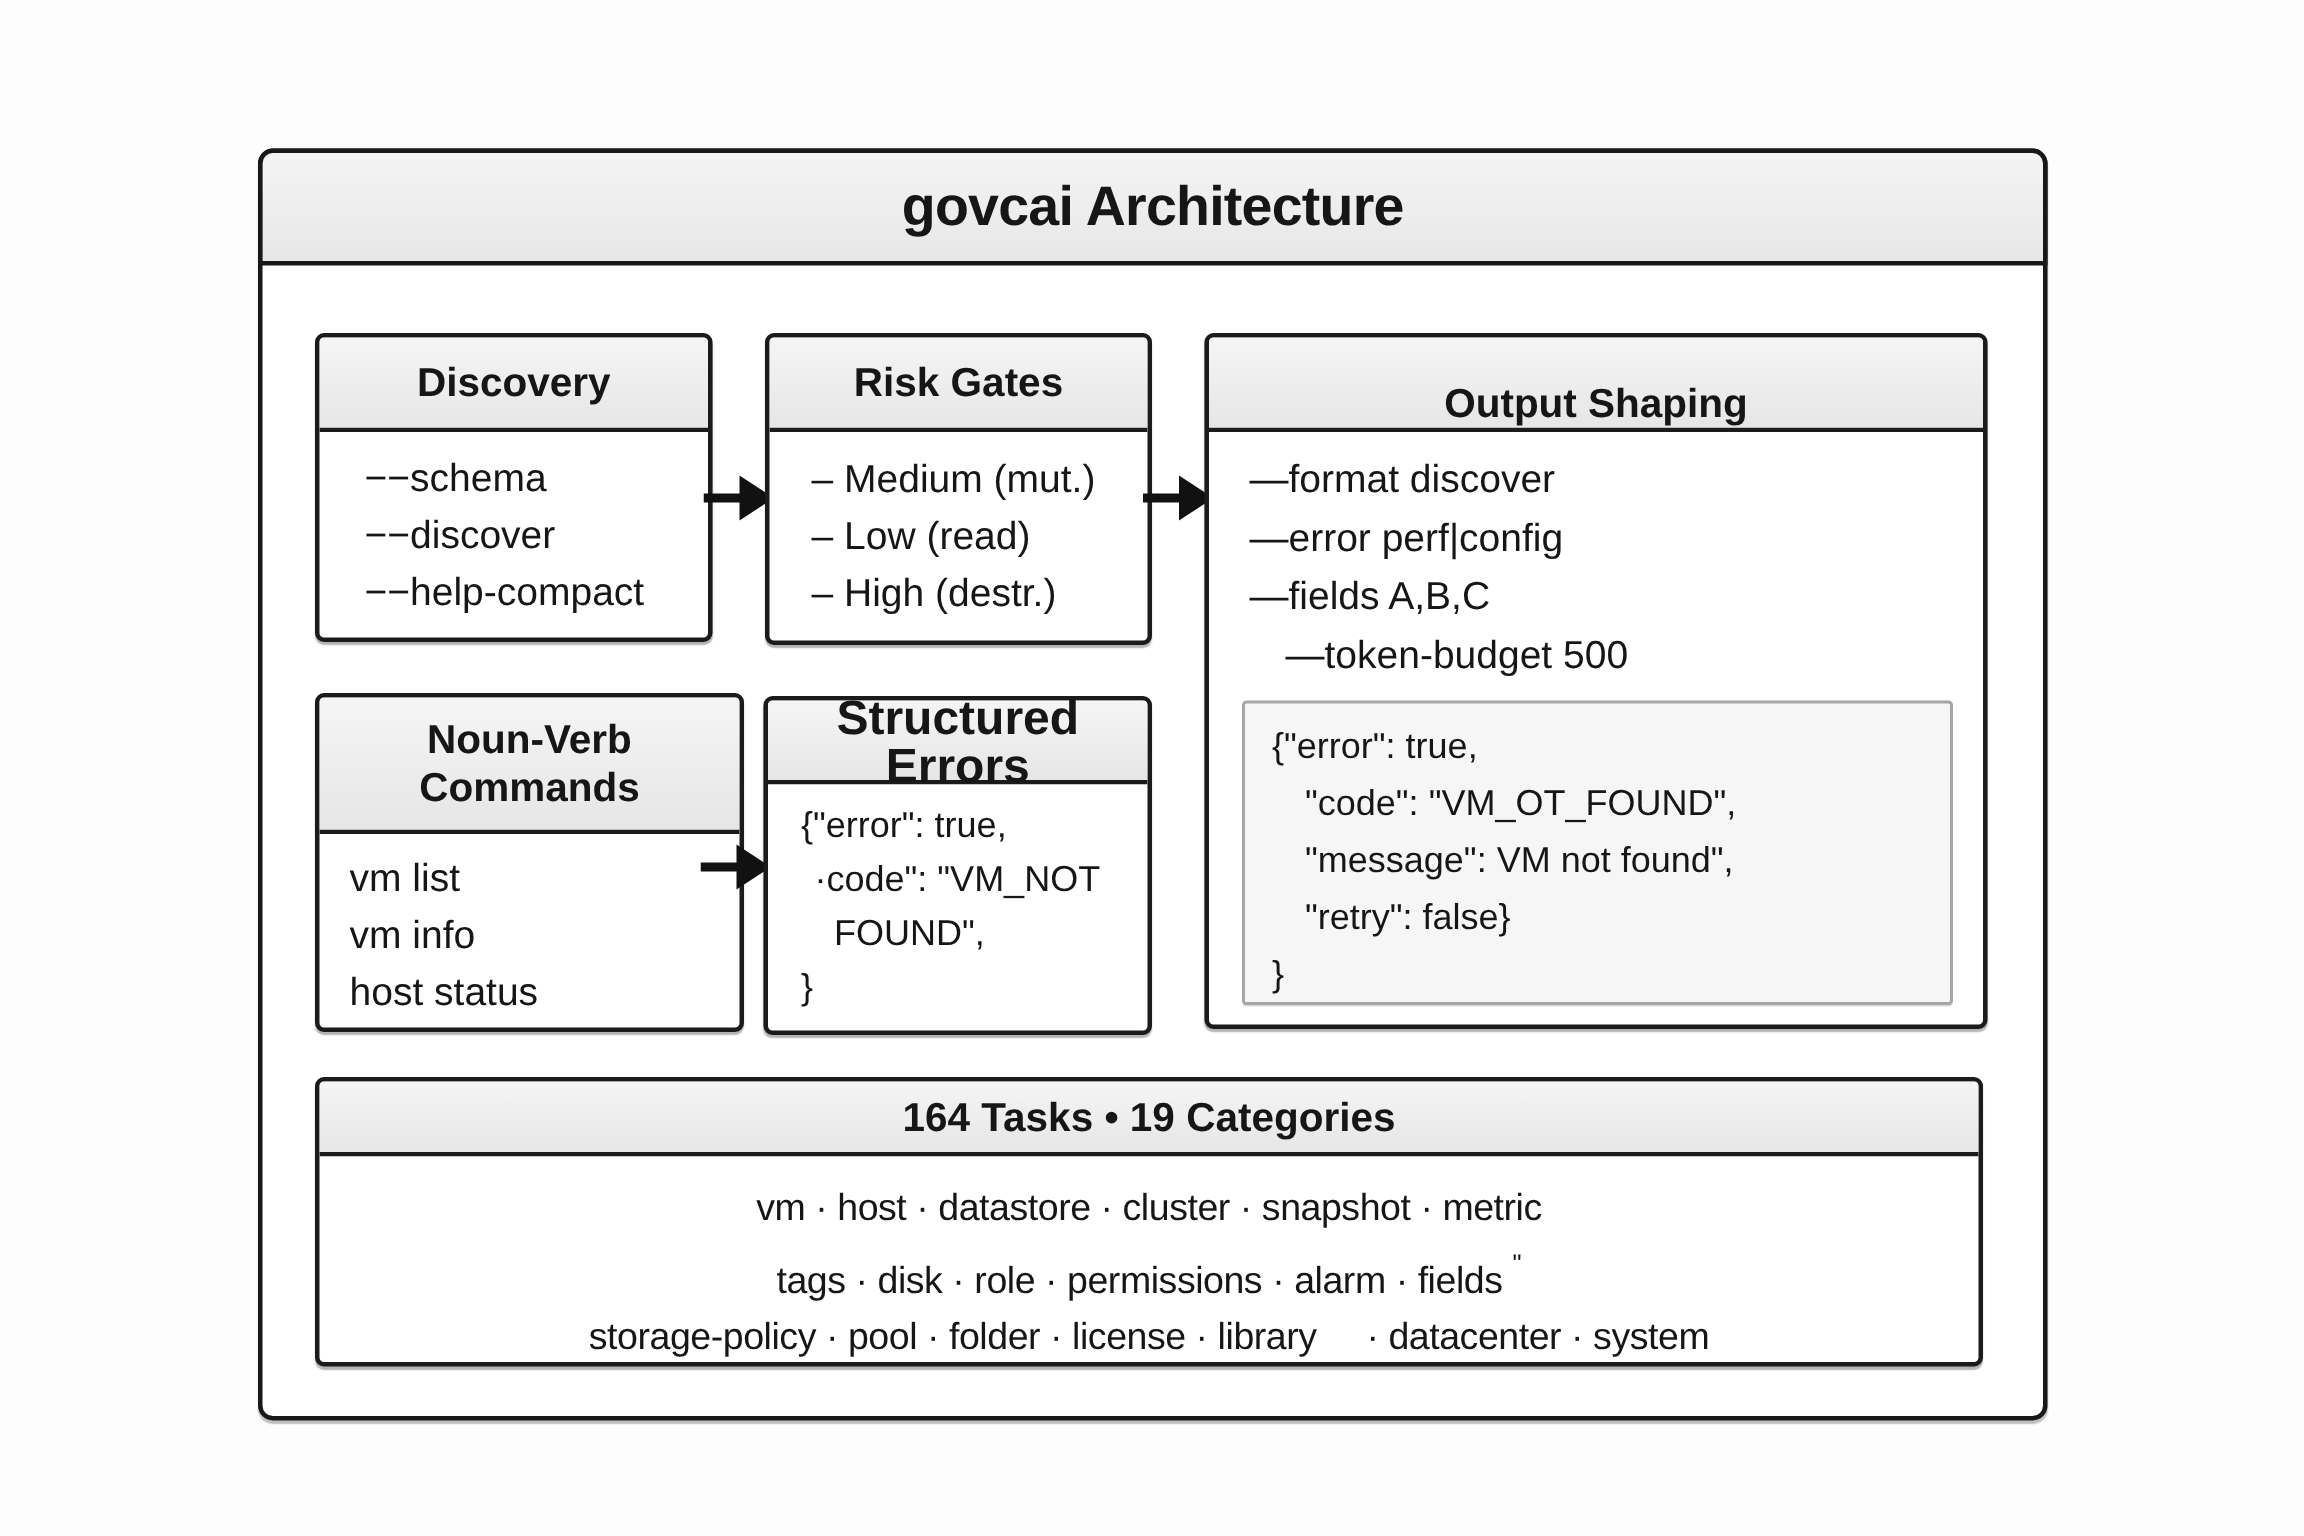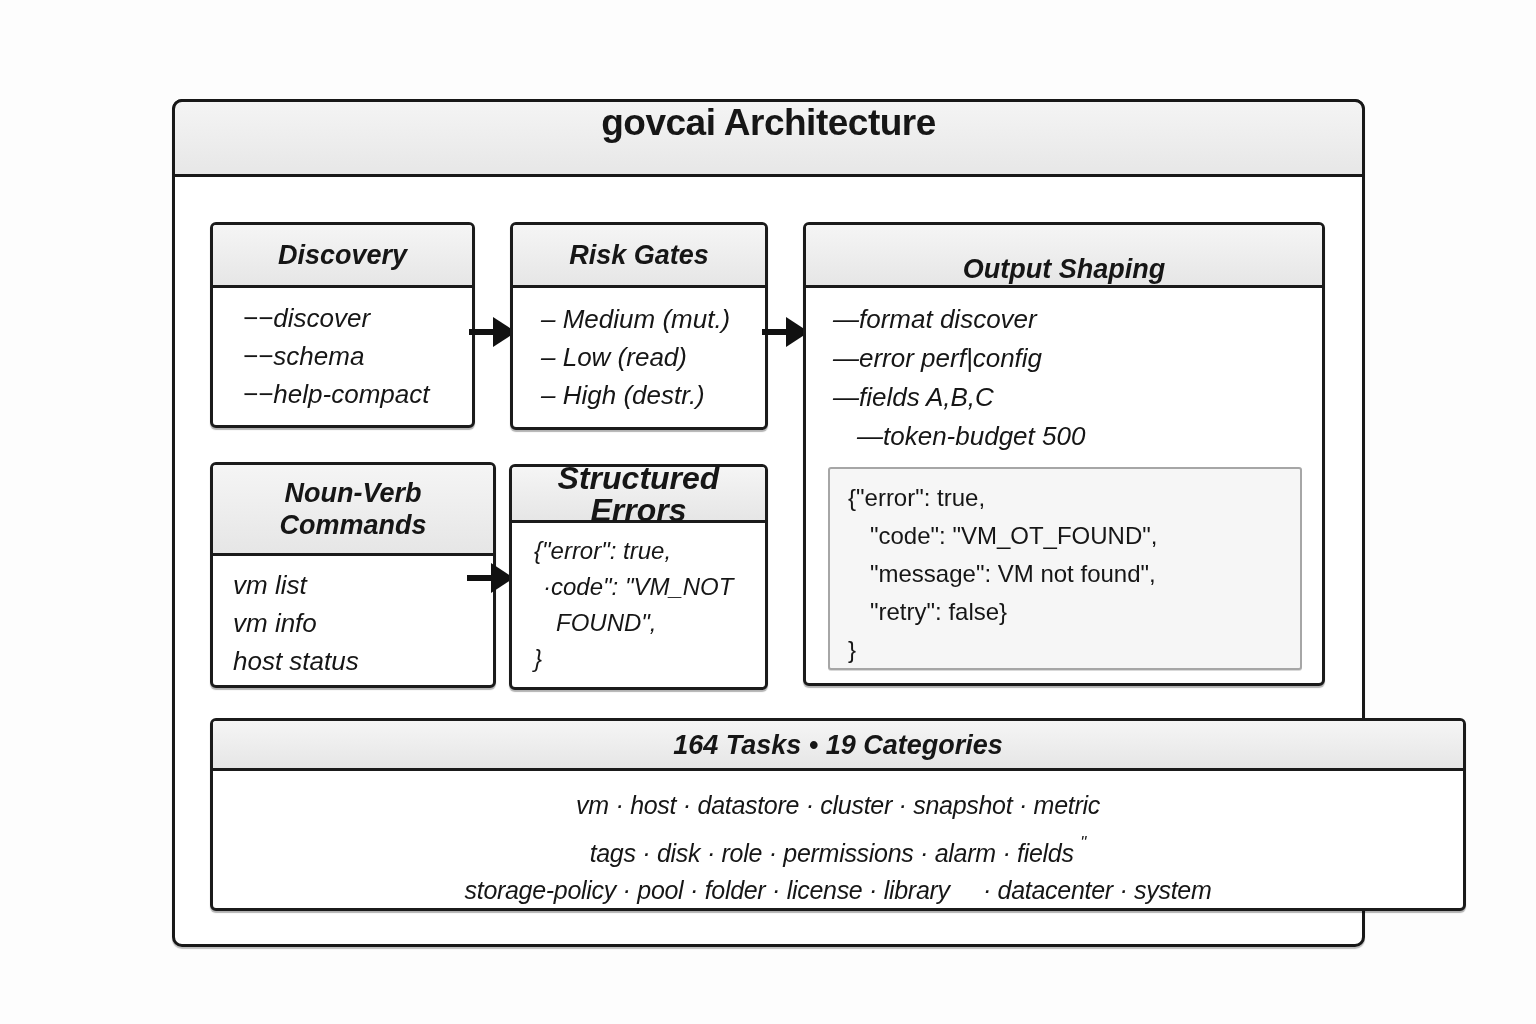--- a/index.html
+++ b/index.html
@@ -17,32 +17,31 @@
   .frame {
     left:172px; top:99px; width:1193px; height:848px;
     border:3px solid #181818; border-radius:10px;
     background:#ffffff;
     box-shadow:0 2px 1px rgba(0,0,0,0.25);
   }
   .frame-titlebar {
     left:172px; top:99px; width:1193px; height:78px;
     border:3px solid #181818; border-radius:10px 10px 0 0;
     background:linear-gradient(180deg,#f4f4f4,#e7e7e7);
-    display:flex; justify-content:center;
+    display:flex; align-items:center; justify-content:center;
   }
   .frame-title {
     font-size:37px; font-weight:bold; letter-spacing:-0.5px;
   }
 
   
   .box {
     border:3px solid #1b1b1b; border-radius:6px;
     background:#ffffff;
     box-shadow:0 2px 1px rgba(0,0,0,0.3);
-    font-style:italic;
   }
   .box-header {
     border-bottom:3px solid #1b1b1b;
     background:linear-gradient(180deg,#f5f5f5,#e6e6e6);
     display:flex; align-items:center; justify-content:center;
     text-align:center;
     font-weight:bold;
     border-radius:3px 3px 0 0;
   }
   .box-header span { font-size:27px; line-height:32px; }
@@ -80,22 +79,22 @@
 <div class="abs frame"></div>
 <div class="abs frame-titlebar">
   <span class="frame-title">govcai Architecture</span>
 </div>
 
 <div class="abs box" style="left:210px; top:222px; width:265px; height:206px;">
   <div class="box-header" style="height:63px;">
     <span>Discovery</span>
   </div>
   <div class="box-body" style="padding:11px 0 0 30px;">
+    <div class="item">−−schema</div>
     <div class="item">−−discover</div>
-    <div class="item">−−schema</div>
     <div class="item">−−help-compact</div>
   </div>
 </div>
 
 <div class="abs arrow" style="left:469px; top:315px;">
   <svg width="47" height="34" viewBox="0 0 47 34">
     <rect x="0" y="14" width="26" height="6" fill="#111"></rect>
     <polygon points="24,2 47,17 24,32" fill="#111"></polygon>
   </svg>
 </div>
@@ -161,21 +160,21 @@
     <span style="font-size:32px;">Structured Errors</span>
   </div>
   <div class="box-body" style="padding:10px 0 0 22px;">
     <div class="code-line">{"error": true,</div>
     <div class="code-line indent-1">·code": "VM_NOT</div>
     <div class="code-line indent-2">FOUND",</div>
     <div class="code-line">}</div>
   </div>
 </div>
 
-<div class="abs box" style="left:210px; top:718px; width:1256px; height:193px;">
+<div class="abs box" style="left:210px; top:718px; width:1112px; height:193px;">
   <div class="box-header" style="height:50px;">
     <span>164 Tasks • 19 Categories</span>
   </div>
   <div class="tasks-body">
     <div class="tasks-line">vm · host · datastore · cluster · snapshot · metric</div>
     <div class="tasks-line"><span>tags · disk · role · permissions · alarm · fields</span> <span class="stray-mark">"</span></div>
     <div class="tasks-line">storage-policy · pool · folder · license · library     · datacenter · system</div>
   </div>
 </div>
 

